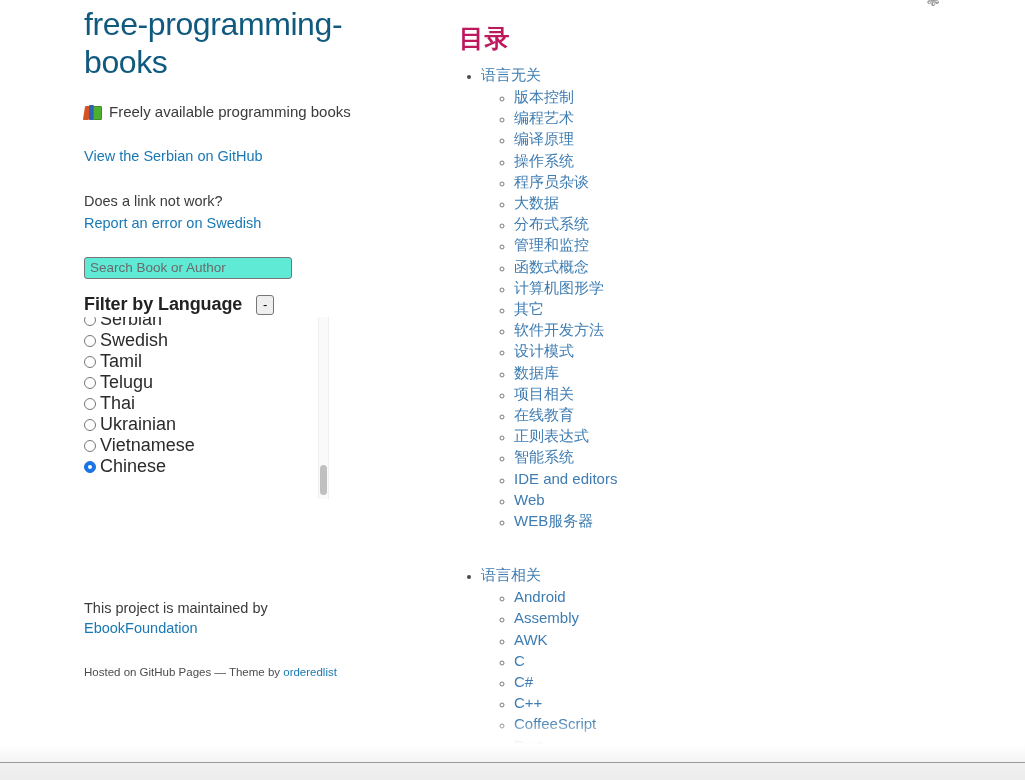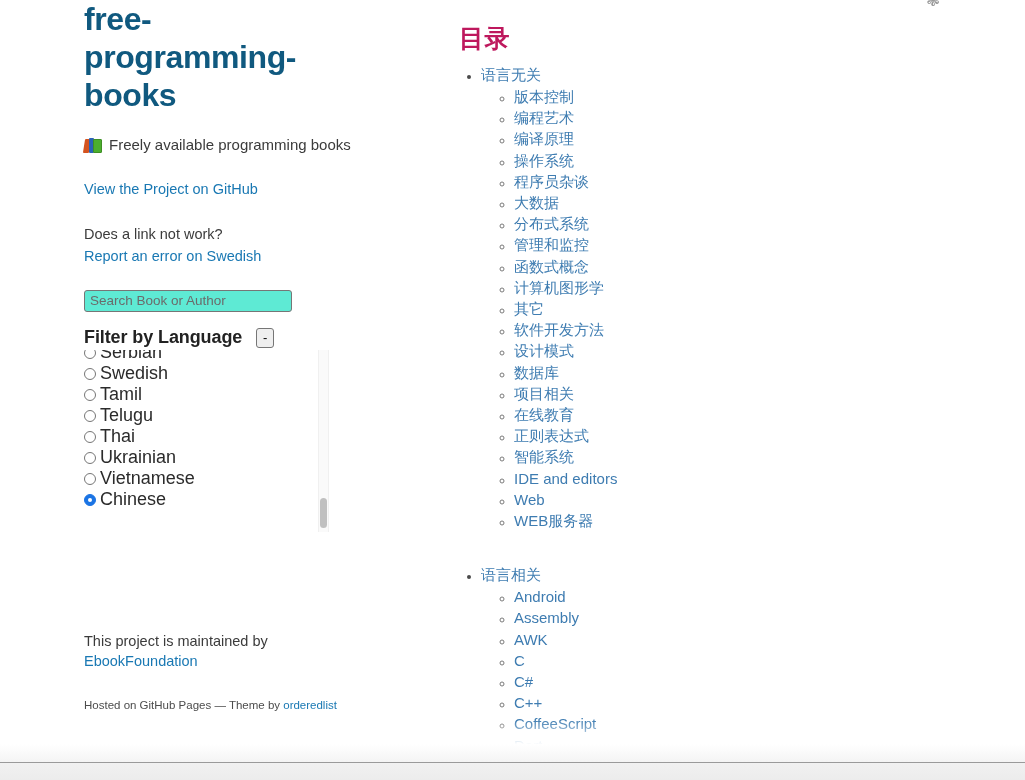--- a/index.html
+++ b/index.html
@@ -40,23 +40,24 @@
   
   .sidebar {
     position: absolute;
     left: 84px;
     top: 0px;
     width: 300px;
   }
 
   .site-title {
     margin: 0;
+    padding-top: 5px;
     font-size: 32px;
     line-height: 38px;
-    font-weight: bold;
+    font-weight: normal;
     letter-spacing: -0.4px;
     color: #10597f;
     width: 275px;
     word-break: break-word;
   }
   .site-title .ttl-line { display: block; }
 
   .tagline {
     margin: 0;
     padding-top: 21px;
@@ -317,21 +318,21 @@
       <span class="ttl-line">books</span>
     </h1>
 
     <p class="tagline">
       <span class="books-emoji">
         <span class="bk bk1"></span><span class="bk bk2"></span><span class="bk bk3"></span>
       </span><span>Freely available programming books</span>
     </p>
 
     <div class="view-project">
-      <a href="#" class="blocklink">View the Project on GitHub</a>
+      <a href="#" class="blocklink">View the Serbian on GitHub</a>
     </div>
 
     <div class="broken-q">Does a link not work?</div>
     <div class="report-link">
       <a href="#" class="blocklink">Report an error on Swedish</a>
     </div>
 
     <input class="search-input" type="text" placeholder="Search Book or Author" style="">
 
     <div class="filter-row">

